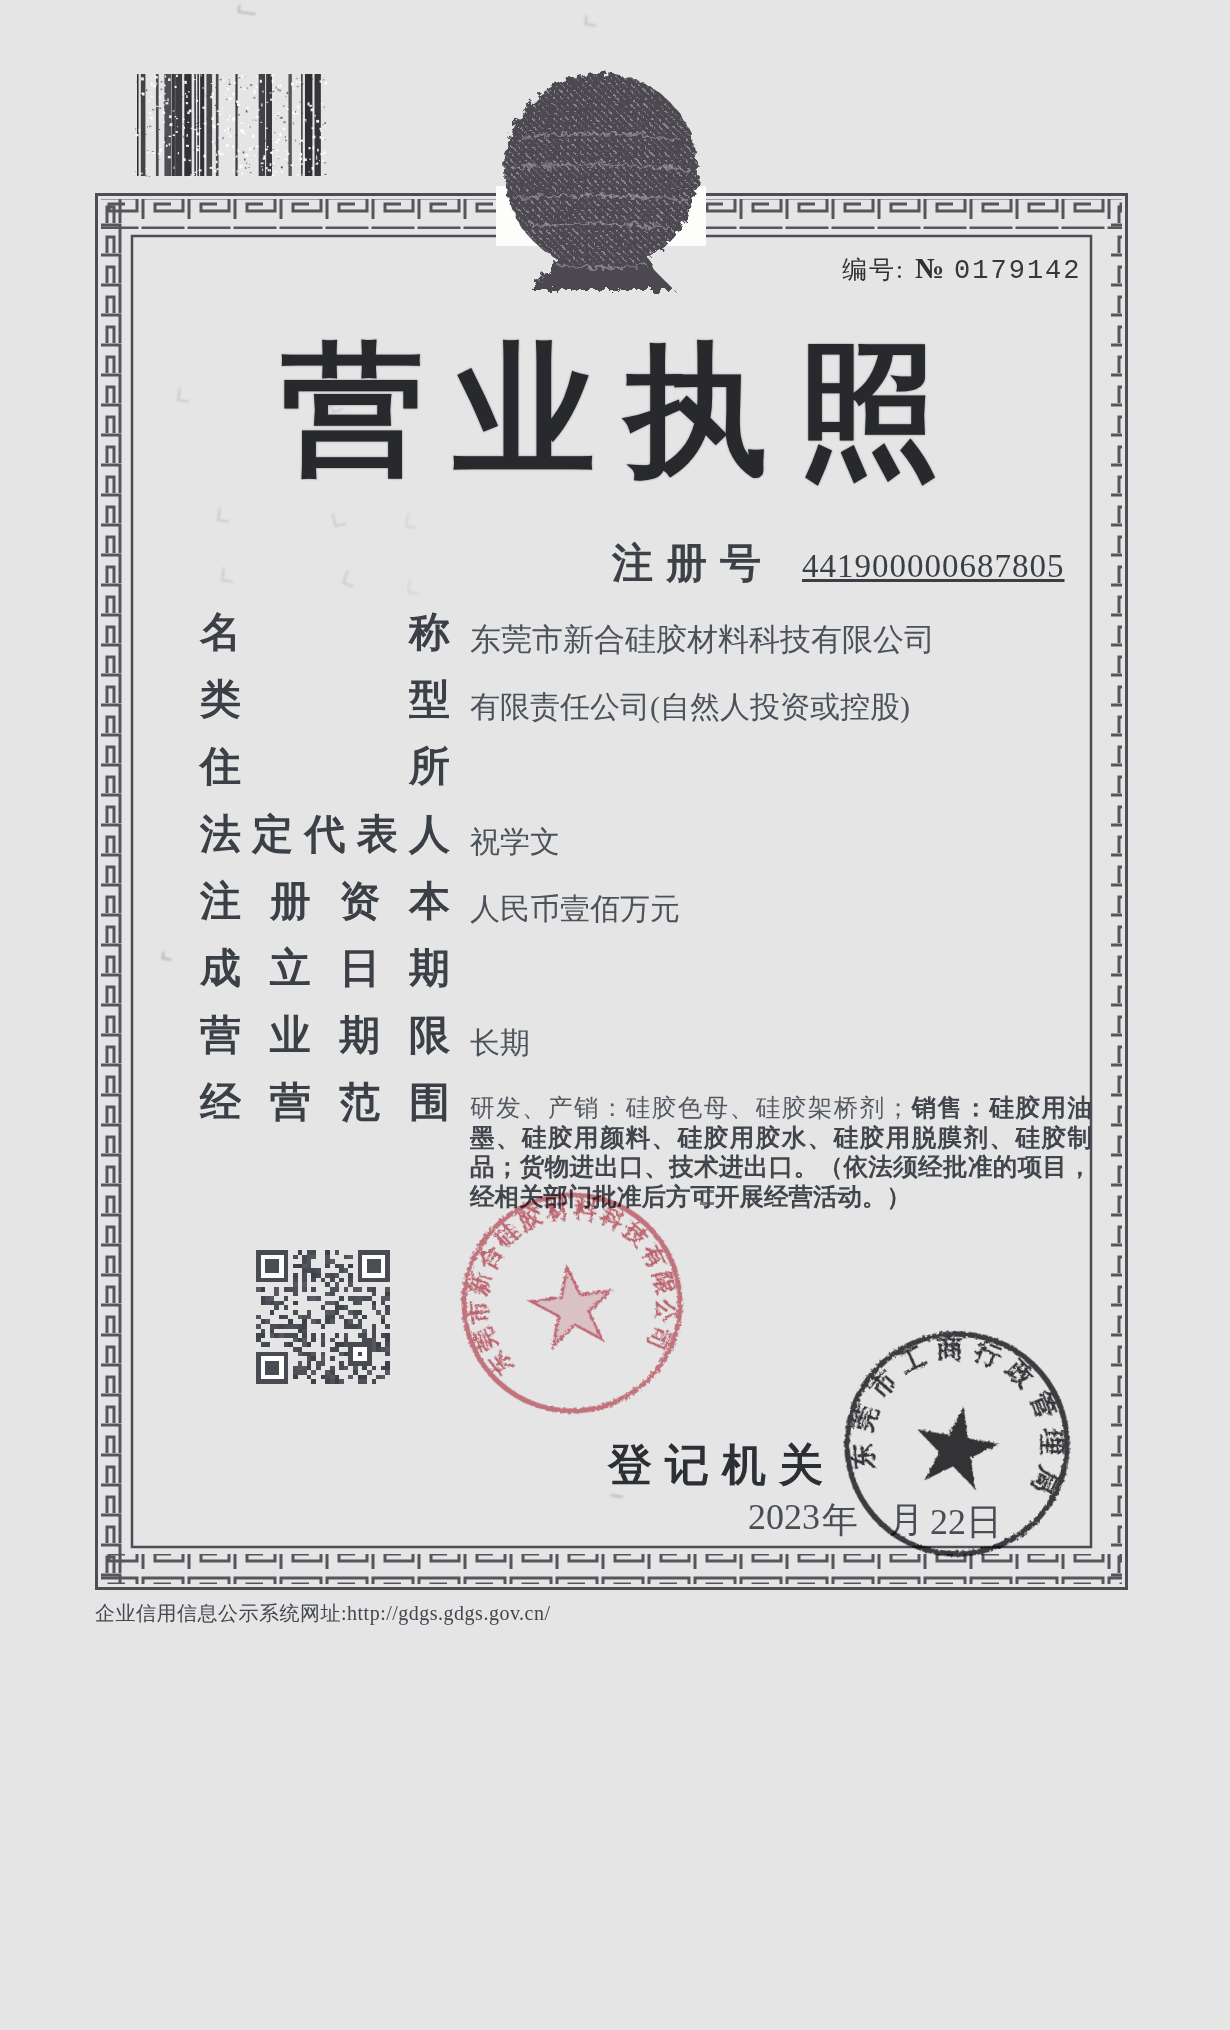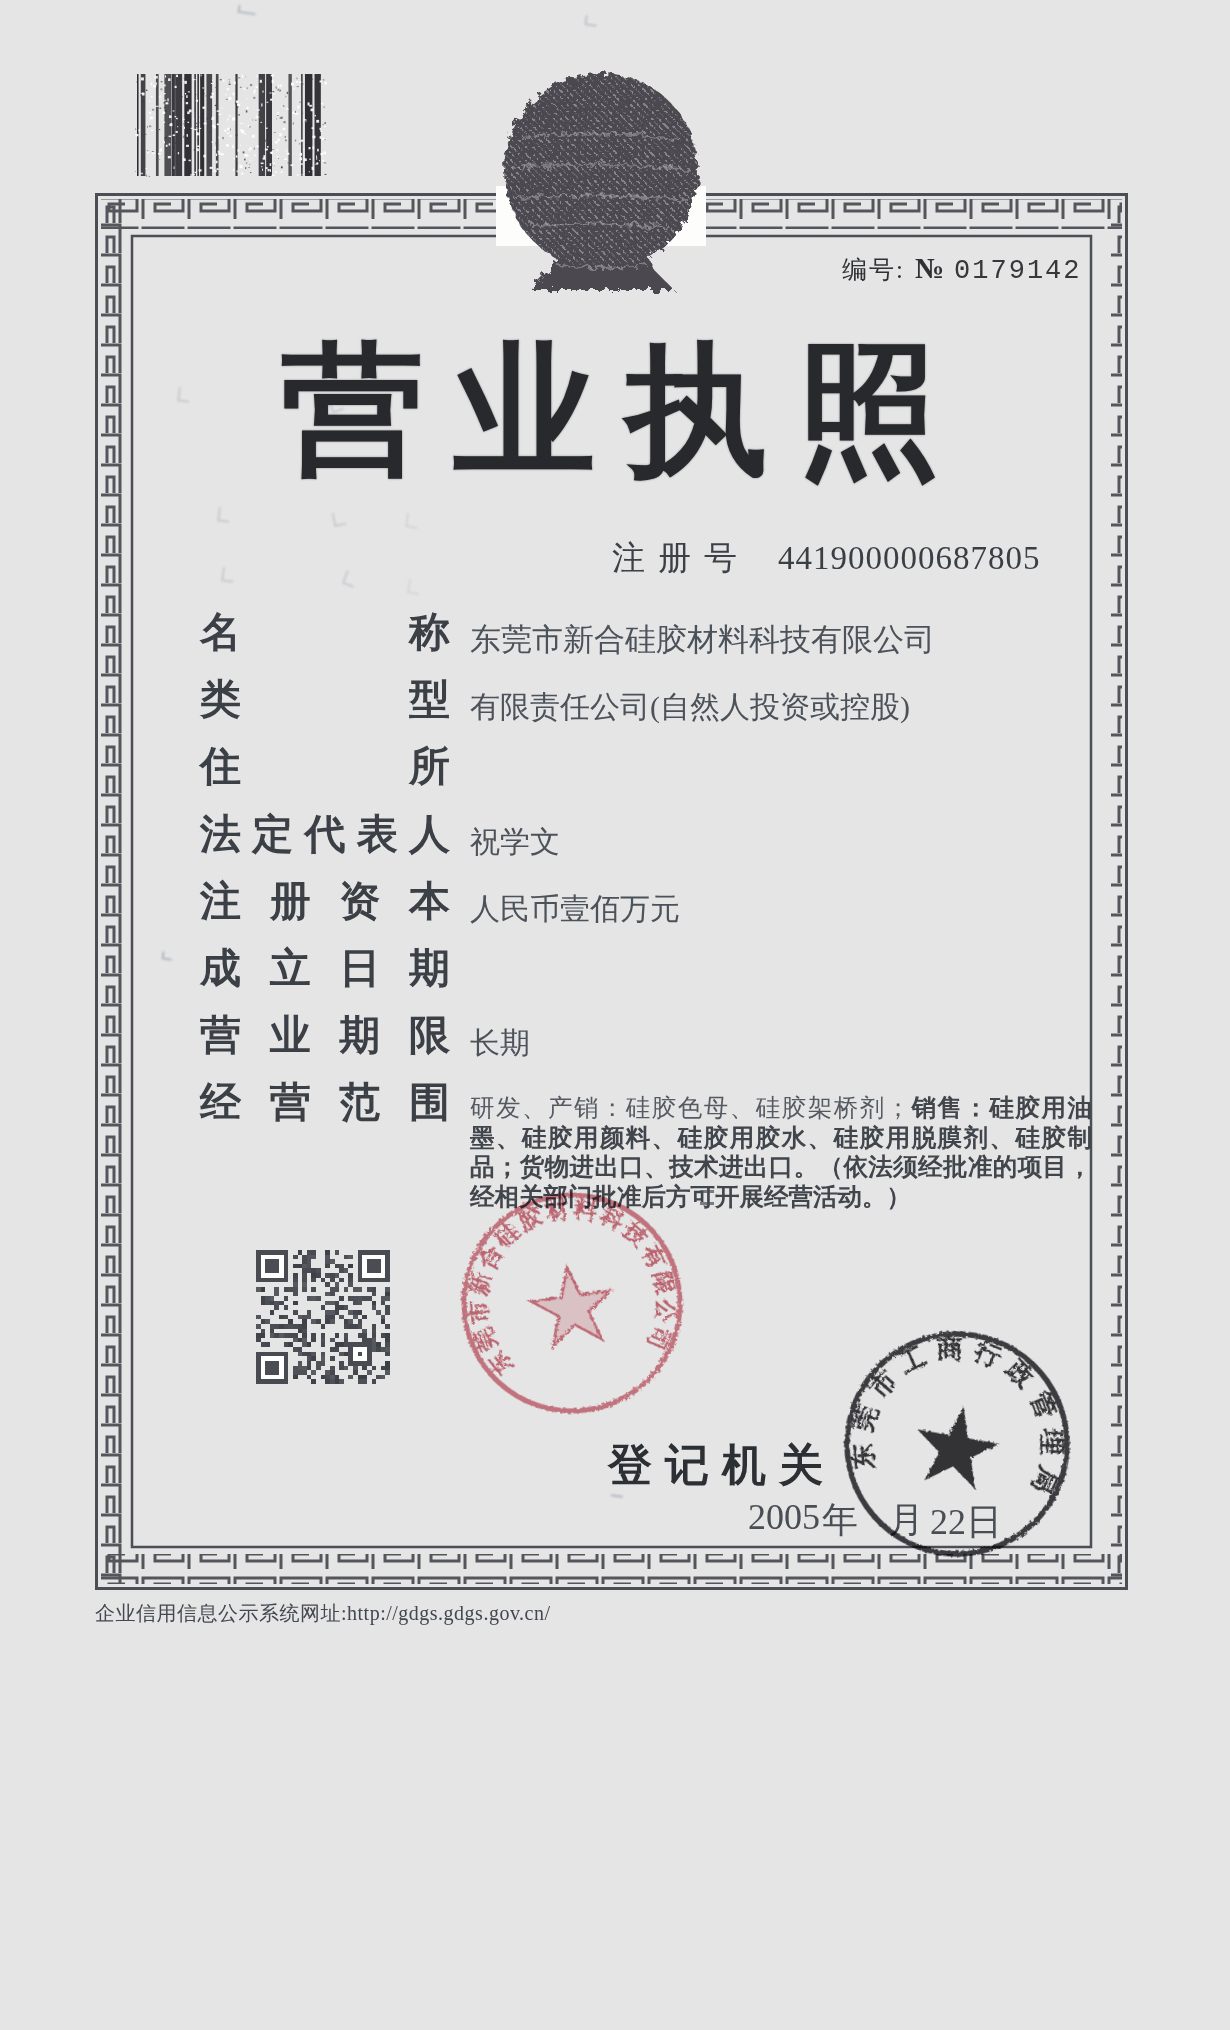--- a/index.html
+++ b/index.html
@@ -16,22 +16,22 @@
   .serial .lbl{font-size:25px;letter-spacing:2px;}
   .serial .no{font-size:29px;font-weight:700;}
   .serial .num{font-family:"Liberation Mono","DejaVu Sans Mono",monospace;font-size:27px;letter-spacing:2px;color:#35373b;}
   
   .title{position:absolute;left:95px;top:316px;width:1033px;text-align:center;z-index:2;
          font-family:"Liberation Sans","DejaVu Sans",sans-serif;font-weight:900;font-size:142px;
          letter-spacing:30px;padding-left:28px;box-sizing:border-box;color:#28292d;
          text-shadow:0 0 2px rgba(35,35,40,.55);}
   
   .regline{position:absolute;left:612px;top:536px;display:flex;align-items:baseline;z-index:2;}
-  .regline .rlbl{font-size:33px;letter-spacing:13px;color:#3c4047;font-weight:400;}
-  .regline .rnum{font-size:33px;margin-left:28px;letter-spacing:1px;color:#3a3e45;}
+  .regline .rlbl{font-size:41px;letter-spacing:13px;color:#3c4047;font-weight:700;}
+  .regline .rnum{font-size:33px;margin-left:28px;letter-spacing:1px;color:#3a3e45;text-decoration:underline;}
   
   .row{position:absolute;left:0;top:0;width:1230px;height:54px;z-index:2;}
   .flabel{position:absolute;left:200px;width:250px;font-size:41px;font-weight:600;color:#3b3f46;line-height:48px;}
   .spread{display:flex;justify-content:space-between;}
   .fvalue{position:absolute;left:470px;width:622px;font-size:30px;color:#4c525a;line-height:48px;top:8px;}
   .scopeval{position:absolute;left:470px;width:622px;top:15px;font-size:24.5px;line-height:29.5px;color:#555a62;text-align:justify;}
   .scopeval b{color:#41454c;font-weight:700;}
   
   #qr{position:absolute;left:256px;top:1250px;width:134px;height:134px;z-index:2;}
   
@@ -923,21 +923,21 @@
       <circle cx="118" cy="118" r="108" fill="none" stroke="#cf6673" stroke-width="5" opacity="0.92"></circle>
       <text font-size="23" font-weight="700" fill="#ca5f6d" letter-spacing="3" font-family="Liberation Serif, DejaVu Serif, serif">
         <textPath href="#redArc" startOffset="50%" text-anchor="middle">东莞市新合硅胶材料科技有限公司</textPath>
       </text>
       <polygon points="0,-40 8.98,-12.36 38.04,-12.36 14.53,4.72 23.51,32.36 0,15.28 -23.51,32.36 -14.53,4.72 -38.04,-12.36 -8.98,-12.36" transform="translate(118 124) scale(1.05)" fill="rgba(210,110,122,0.3)" stroke="#cf6673" stroke-width="2.5"></polygon>
     </g>
   </svg>
 
   <div class="registrar">登记机关</div>
 
-  <span class="dateseg" style="left:748px;top:1496px">2005</span>
+  <span class="dateseg" style="left:748px;top:1496px">2023</span>
   <span class="dateseg" style="left:822px;top:1496px">年</span>
   <span class="dateseg" style="left:888px;top:1496px">月</span>
   <span class="dateseg" style="left:930px;top:1498px">22日</span>
 
   <svg id="blackstamp" width="240" height="240" viewBox="0 0 240 240">
     <defs>
       <filter id="rough3" x="-10%" y="-10%" width="120%" height="120%">
         <feTurbulence type="fractalNoise" baseFrequency="0.3" numOctaves="2" result="n"></feTurbulence>
         <feDisplacementMap in="SourceGraphic" in2="n" scale="4"></feDisplacementMap>
       </filter>

